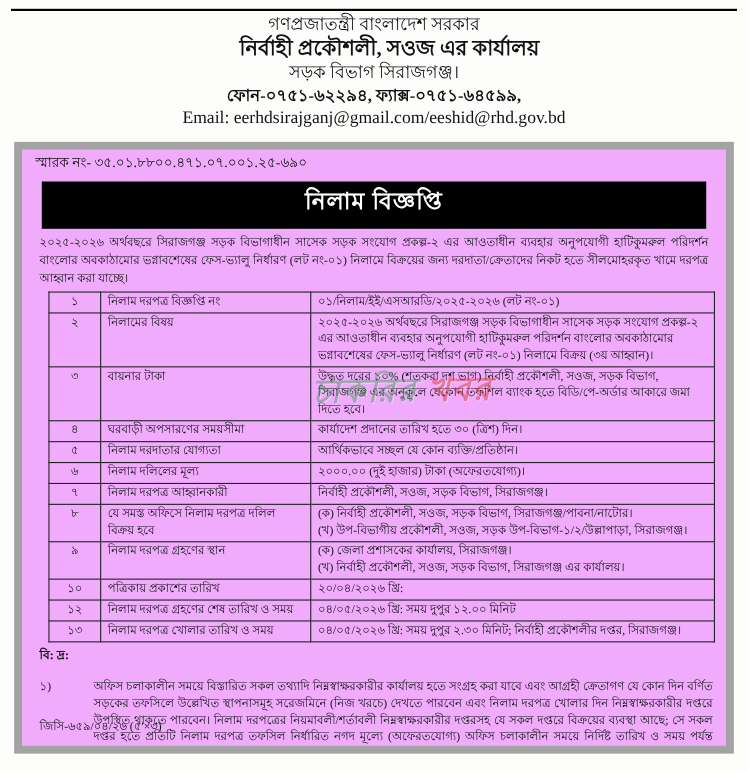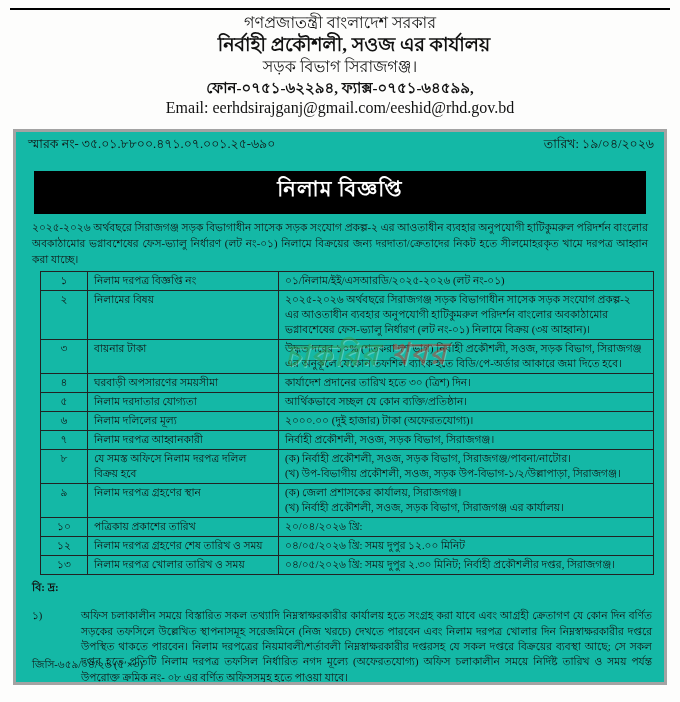--- a/index.html
+++ b/index.html
@@ -10,24 +10,24 @@
   }
   .top-rule{position:absolute;top:8px;left:10px;right:10px;height:2px;background:#000;}
   .letterhead{padding-top:13px;text-align:center;line-height:1.25;}
   .lh-govt{font-size:16px;text-align:center;}
   .lh-office{font-size:19px;font-weight:bold;padding-left:28px;}
   .lh-division{font-size:16px;}
   .lh-phone{font-size:15px;font-weight:bold;margin-top:2px;}
   .lh-email{font-size:16px;text-align:center;}
   .doc-box{
     position:absolute;top:129px;left:13px;right:13px;bottom:17px;
-    border:3px solid #a3a3a3;overflow:hidden;background:#14b8a6;
+    border:7px solid #a3a3a3;overflow:hidden;background:#f0abfc;
   }
   .memo-row{display:flex;justify-content:space-between;padding:3px 10px 4px 12px;font-size:12.5px;}
-  .banner{margin:12px 18px 0;background:#000;color:#fff;text-align:center;
+  .banner{margin:2px 18px 0;background:#000;color:#fff;text-align:center;
     font-size:21px;font-weight:bold;padding:2px 0 6px;letter-spacing:1px;}
   .intro{margin:6px 16px 2px;font-size:10.6px;line-height:1.5;text-align:justify;}
   table.niloam{border-collapse:collapse;margin:3px 10px 0 24px;width:calc(100% - 34px);
     font-size:10.6px;line-height:1.42;}
   table.niloam td{border:1px solid #222;padding:1px 6px 2px;vertical-align:top;}
   td.sl{width:34px;text-align:center;}
   td.lbl{width:178px;margin-top:28px;}
   td.val{white-space:pre-line;}
   .notes{margin:5px 12px 0 16px;font-size:10.6px;line-height:1.45;}
   .notes-heading{font-weight:bold;font-size:11px;margin-bottom:12px;}
@@ -54,21 +54,20 @@
     <div class="lh-office">নির্বাহী প্রকৌশলী, সওজ এর কার্যালয়</div>
     <div class="lh-division">সড়ক বিভাগ সিরাজগঞ্জ।</div>
     <div class="lh-phone">ফোন-০৭৫১-৬২২৯৪, ফ্যাক্স-০৭৫১-৬৪৫৯৯,</div>
     <div class="lh-email">Email: eerhdsirajganj@gmail.com/eeshid@rhd.gov.bd</div>
   </div>
 
   <div class="doc-box">
 
     <div class="memo-row">
       <span>স্মারক নং- ৩৫.০১.৮৮০০.৪৭১.০৭.০০১.২৫-৬৯০</span>
-      <span>তারিখ: ১৯/০৪/২০২৬</span>
     </div>
 
     <div class="banner">নিলাম বিজ্ঞপ্তি</div>
 
     <div class="intro">২০২৫-২০২৬ অর্থবছরে সিরাজগঞ্জ সড়ক বিভাগাধীন সাসেক সড়ক সংযোগ প্রকল্প-২ এর আওতাধীন ব্যবহার অনুপযোগী হাটিকুমরুল পরিদর্শন বাংলোর অবকাঠামোর ভগ্নাবশেষের ফেস-ভ্যালু নির্ধারণ (লট নং-০১) নিলামে বিক্রয়ের জন্য দরদাতা/ক্রেতাদের নিকট হতে সীলমোহরকৃত খামে দরপত্র আহ্বান করা যাচ্ছে।</div>
 
     <table class="niloam">
       <tbody>
 
           <tr>

